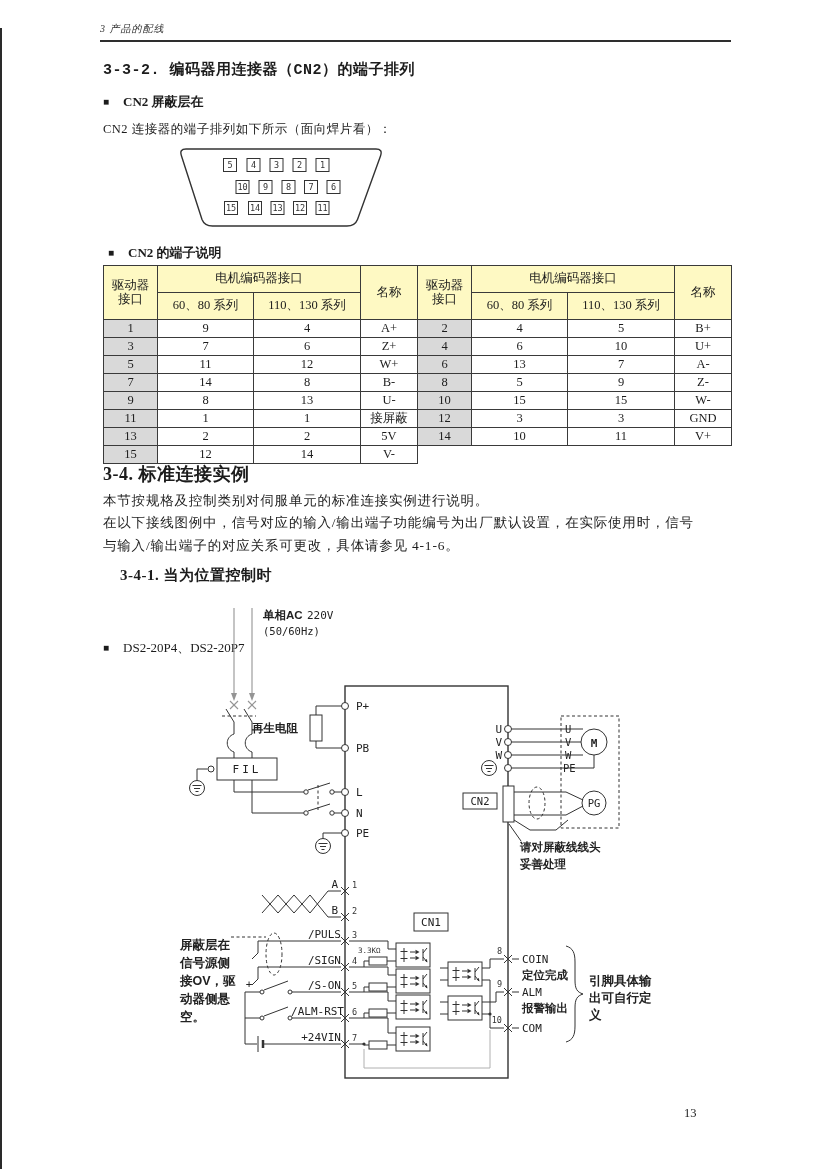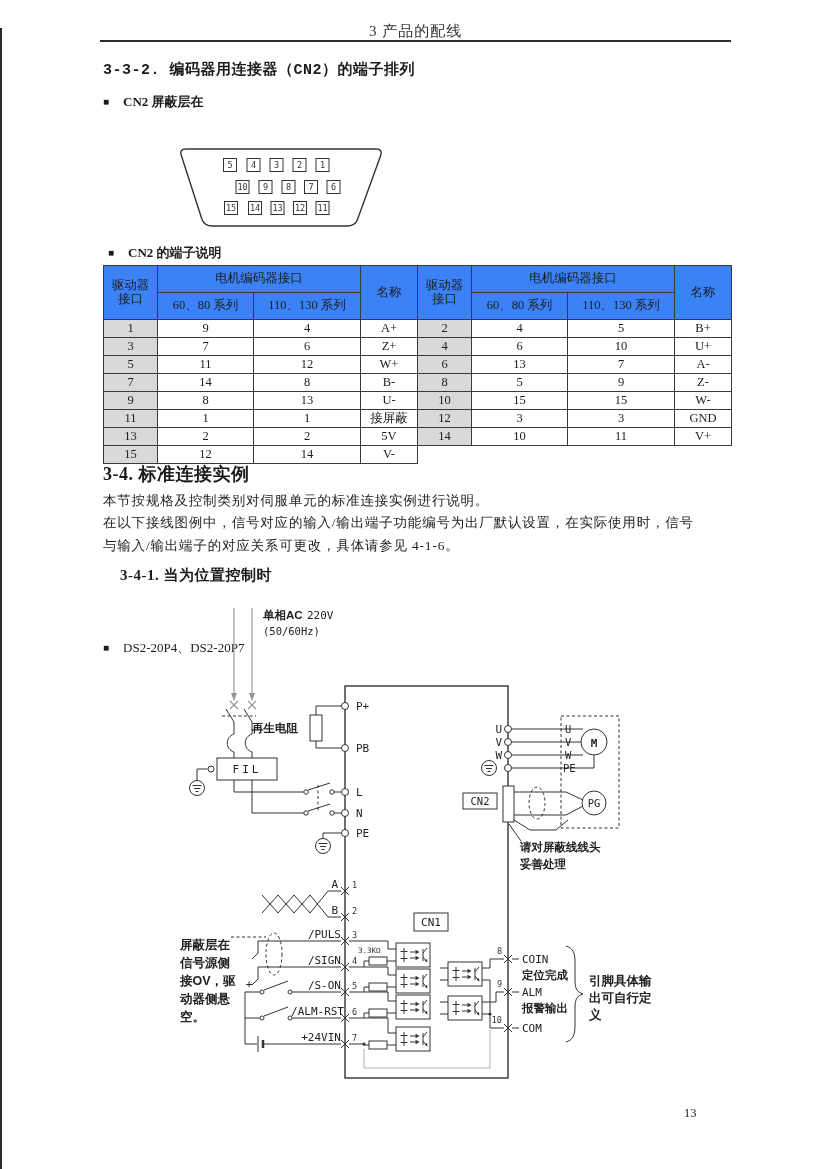--- a/index.html
+++ b/index.html
@@ -1,36 +1,36 @@
 <!DOCTYPE html>
 <html><head>
 <meta charset="utf-8">
 <style>
   html,body{margin:0;padding:0;background:#e8e8e8;}
   .page{position:relative;width:827px;height:1169px;background:#fff;margin:0 auto;
         font-family:"Liberation Serif","DejaVu Serif",serif;color:#1c1c1c;overflow:hidden;}
   .abs{position:absolute;}
   .edge{background:#2a2a2a;}
-  .hdr{width:631px;text-align:center;font-size:15px;letter-spacing:1px;color:#333;}
+  .hdr{width:631px;text-align:left;font-size:10px;letter-spacing:1px;color:#333;font-style:italic;}
   .rule{border-top:2px solid #2e2e2e;width:631px;height:0;}
   .h1{font-size:15px;font-weight:bold;letter-spacing:.5px;}
   .h2{font-size:18px;font-weight:bold;letter-spacing:.5px;}
   .bullet{font-size:13px;font-weight:bold;}
   .bullet .sq{font-size:10px;margin-right:14px;vertical-align:1px;}
   .bullet.normal{font-weight:normal;font-size:13px;margin-top:48px;}
   .body-text{font-size:12.5px;letter-spacing:.5px;}
   .para{font-size:13.5px;letter-spacing:.8px;line-height:22.3px;white-space:pre-line;width:640px;}
   .pgnum{font-size:12.5px;}
 
   
   table.tt{border-collapse:collapse;table-layout:fixed;width:628px;}
   table.tt th,table.tt td{border:1px solid #3a3a3a;text-align:center;padding:0;
       font-family:"Liberation Serif","DejaVu Serif",serif;font-size:12.5px;font-weight:normal;
       line-height:1.05;overflow:hidden;}
-  table.tt th{background:#3b82f6;white-space:pre-line;}
+  table.tt th{background:#fef9c3;white-space:pre-line;}
   table.tt td.first{background:#d9d9d9;}
   table.tt td{height:17px;}
   table.tt tr.hr1 th{height:26px;}
   table.tt tr.hr2 th{height:26px;text-align:center;}
   table.tt td.e{border:none;background:transparent;}
 
   
   .w{stroke:#333;stroke-width:1;fill:none;}
   .w15{stroke:#333;stroke-width:1.4;fill:none;}
   .wg{stroke:#949494;stroke-width:1.1;fill:none;}
@@ -57,20 +57,21 @@
 
   <div class="abs hdr" style="left:100px;top:22px;">3 产品的配线</div>
   <div class="abs rule" style="left:100px;top:40px;"></div>
 
   <div class="abs h1" style="left:103px;top:60px;font-family:Liberation Mono, monospace;">3-3-2. 编码器用连接器（CN2）的端子排列</div>
 
   <div class="abs bullet" style="left:103px;top:93px;">
     <span class="sq">■</span><span>CN2 屏蔽层在</span>
   </div>
 
+  <div class="abs body-text" style="left:103px;top:121px;">CN2 连接器的端子排列如下所示（面向焊片看）：</div>
 
   <svg class="abs" style="left:170px;top:142px;" width="220" height="92" viewBox="170 142 220 92">
     <path class="w15" d="M186,149 L376,149 Q383,149 380.5,156 L357.5,219.5 Q355,226 347,226 L212.5,226 Q204.5,226 202,219.5 L181.5,156 Q179,149 186,149 Z"></path>
     <g>
       <rect class="comp" x="223.5" y="158.5" width="13" height="13"></rect>
         <text class="tnum tm" x="230" y="168.2">5</text>
       <rect class="comp" x="247" y="158.5" width="13" height="13"></rect>
         <text class="tnum tm" x="253.5" y="168.2">4</text>
       <rect class="comp" x="270" y="158.5" width="13" height="13"></rect>
         <text class="tnum tm" x="276.5" y="168.2">3</text>

